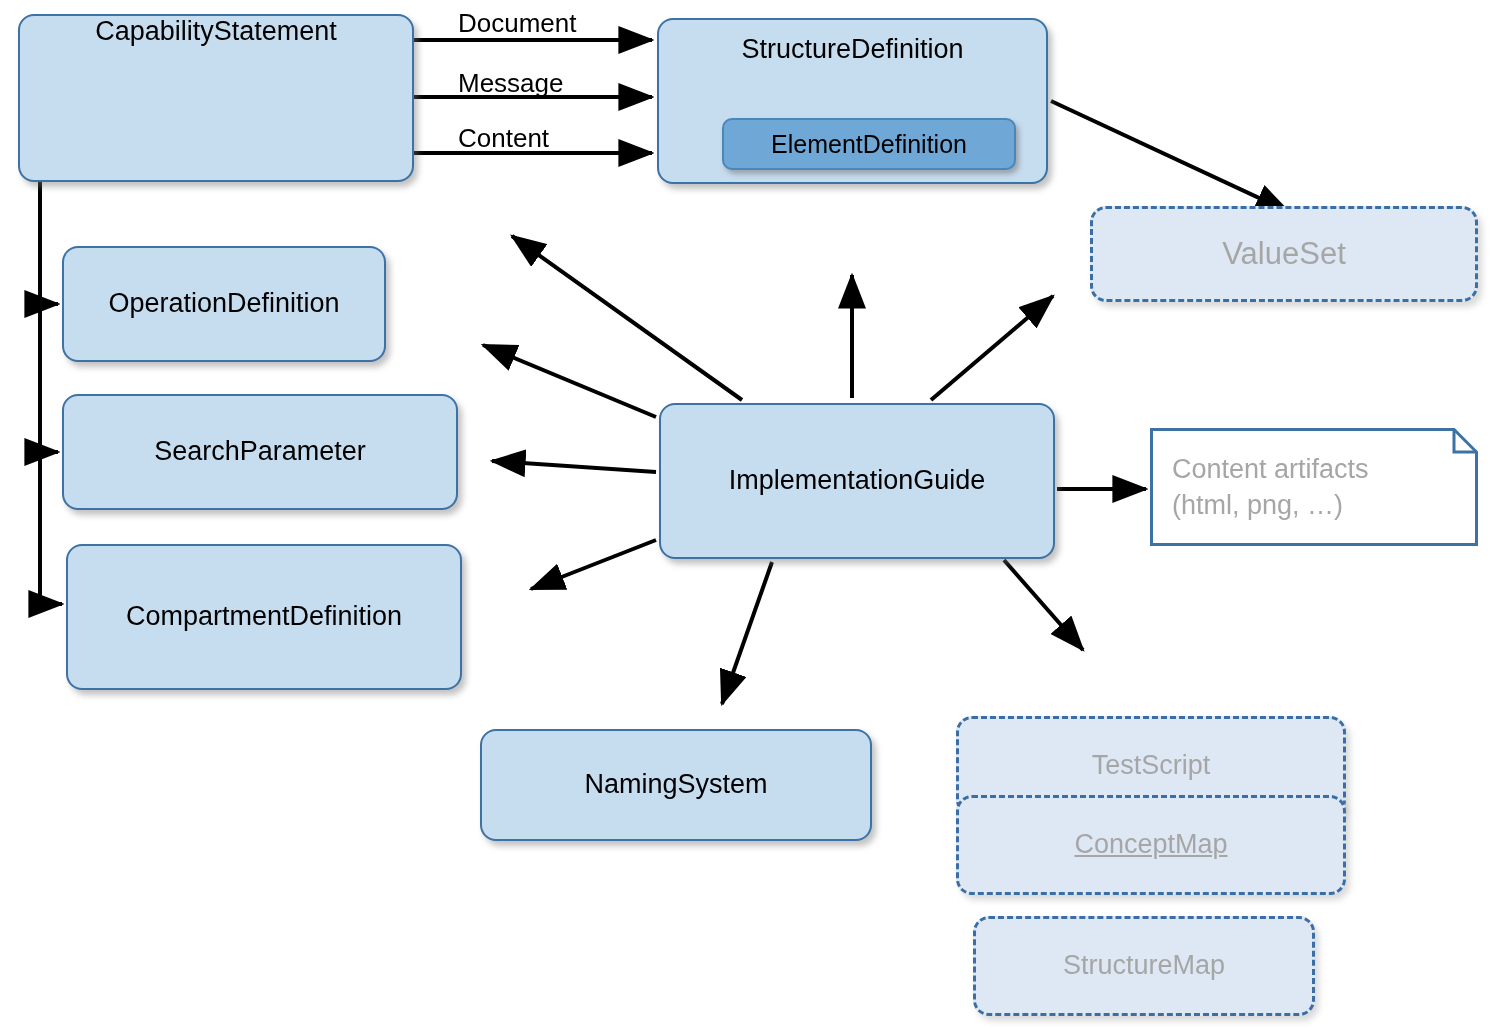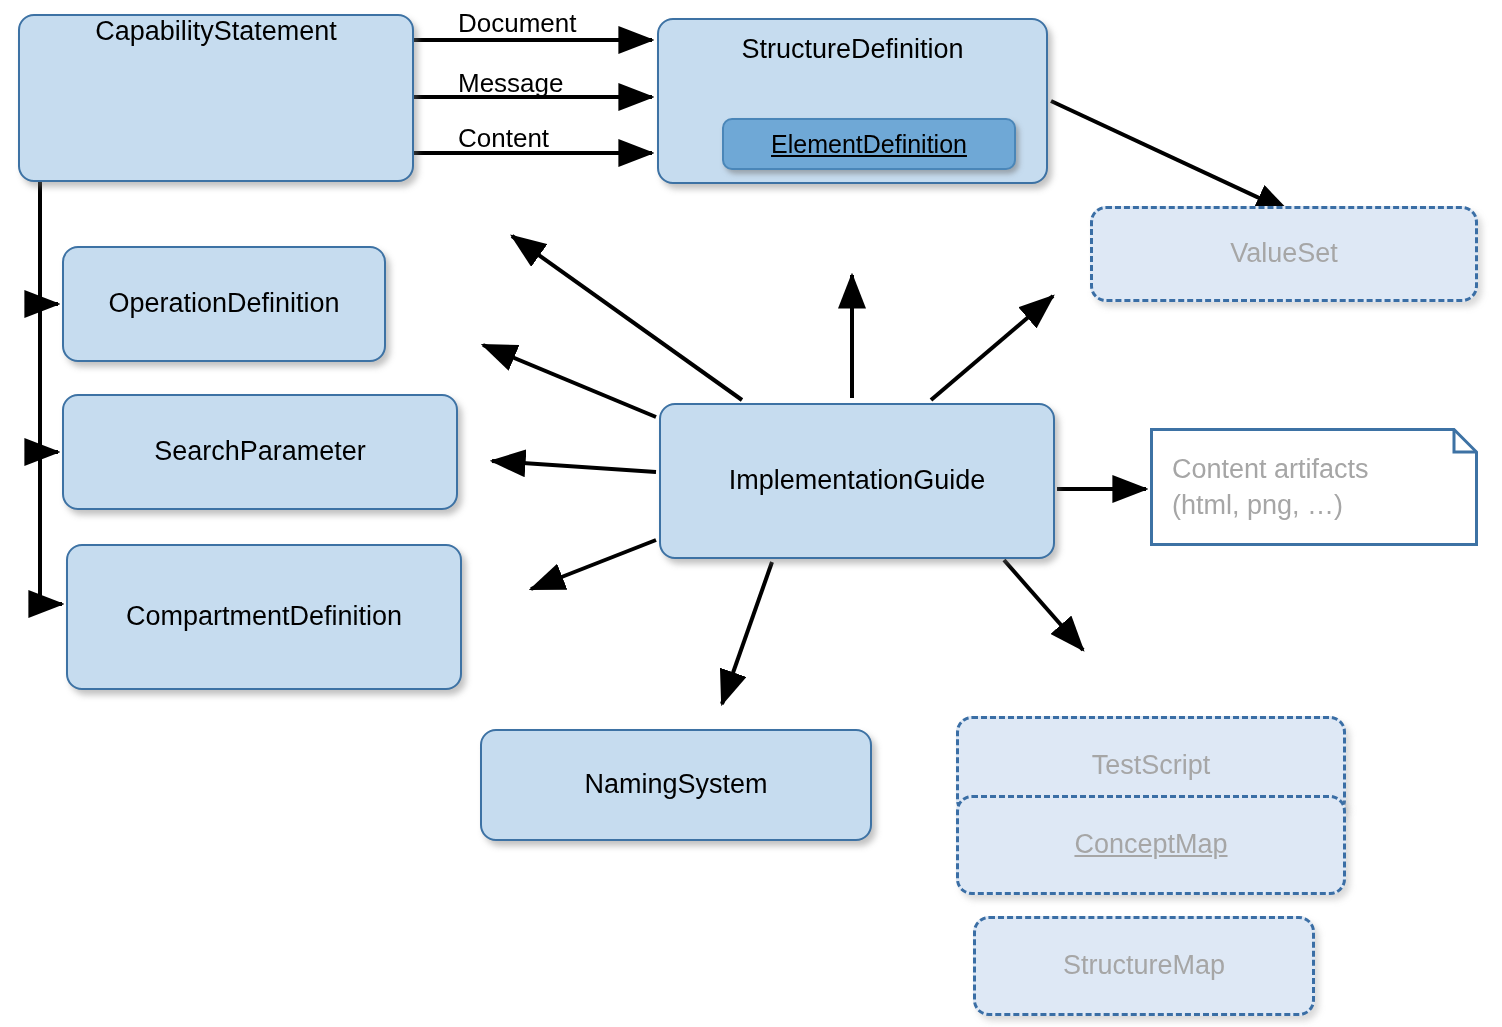--- a/index.html
+++ b/index.html
@@ -50,21 +50,20 @@
     color: #a6a6a6;
     box-shadow: 4px 5px 6px rgba(150,150,150,0.35);
   }
   
   .box-nested {
     background: #6fa8d6;
     border: 2px solid #4a86b8;
     border-radius: 10px;
     color: #000000;
     box-shadow: 3px 4px 5px rgba(110,110,110,0.5);
-    text-decoration: underline;
   }
   
   .box-note {
     background: #ffffff;
     color: #a6a6a6;
     justify-content: flex-start;
     text-align: left;
   }
   .box-note .note-body {
     position: relative;
@@ -132,21 +131,21 @@
   </div>
 
   <div class="node box-solid parent-wrap" id="n-structure" style="left: 657px; top: 18px; width: 391px; height: 166px; font-size: 27px;">
     <span class="parent-title">StructureDefinition</span>
   </div>
 
   <div class="node box-nested" id="n-element" style="left: 722px; top: 118px; width: 294px; height: 52px; font-size: 25px;">
     <span>ElementDefinition</span>
   </div>
 
-  <div class="node box-dashed" id="n-valueset" style="left: 1090px; top: 206px; width: 388px; height: 96px; font-size: 27px;">
+  <div class="node box-dashed" id="n-valueset" style="left: 1090px; top: 206px; width: 388px; height: 96px; font-size: 31px;">
     <span>ValueSet</span>
   </div>
 
   <div class="node box-solid" id="n-operation" style="left: 62px; top: 246px; width: 324px; height: 116px; font-size: 27px;">
     <span>OperationDefinition</span>
   </div>
 
   <div class="node box-solid" id="n-search" style="left: 62px; top: 394px; width: 396px; height: 116px; font-size: 27px;">
     <span>SearchParameter</span>
   </div>

